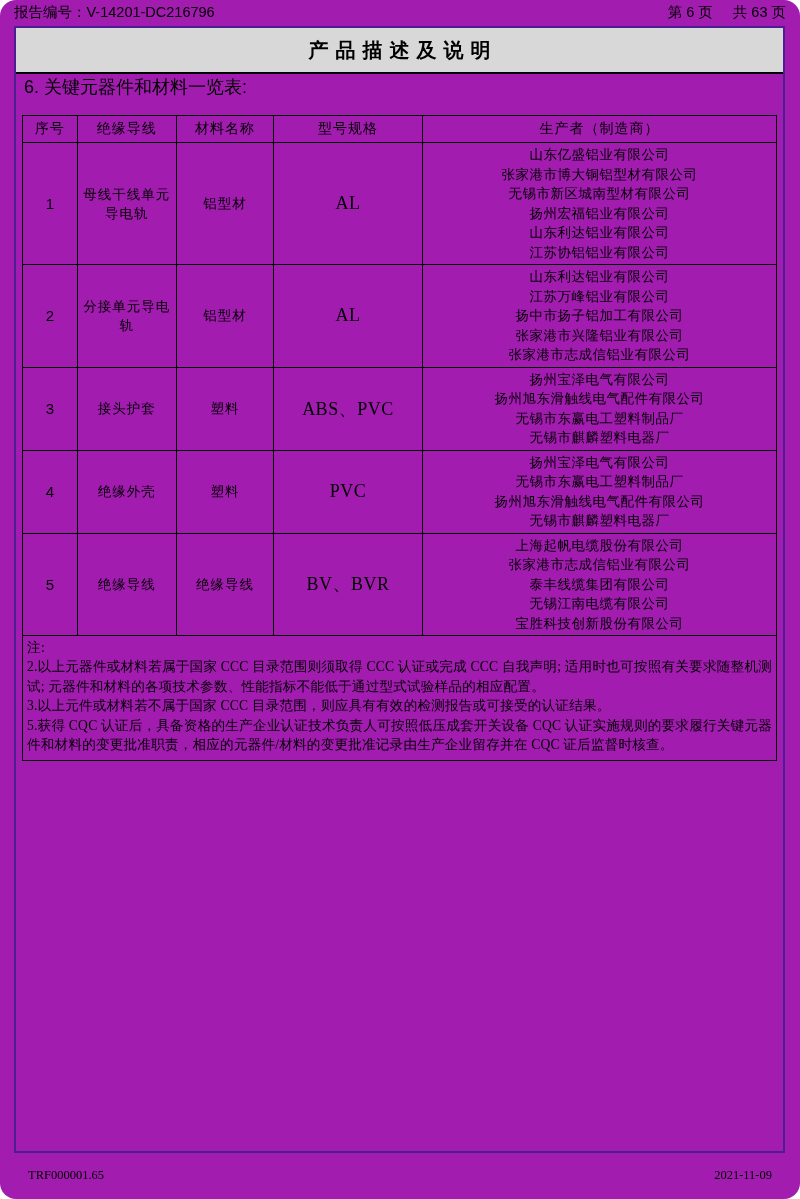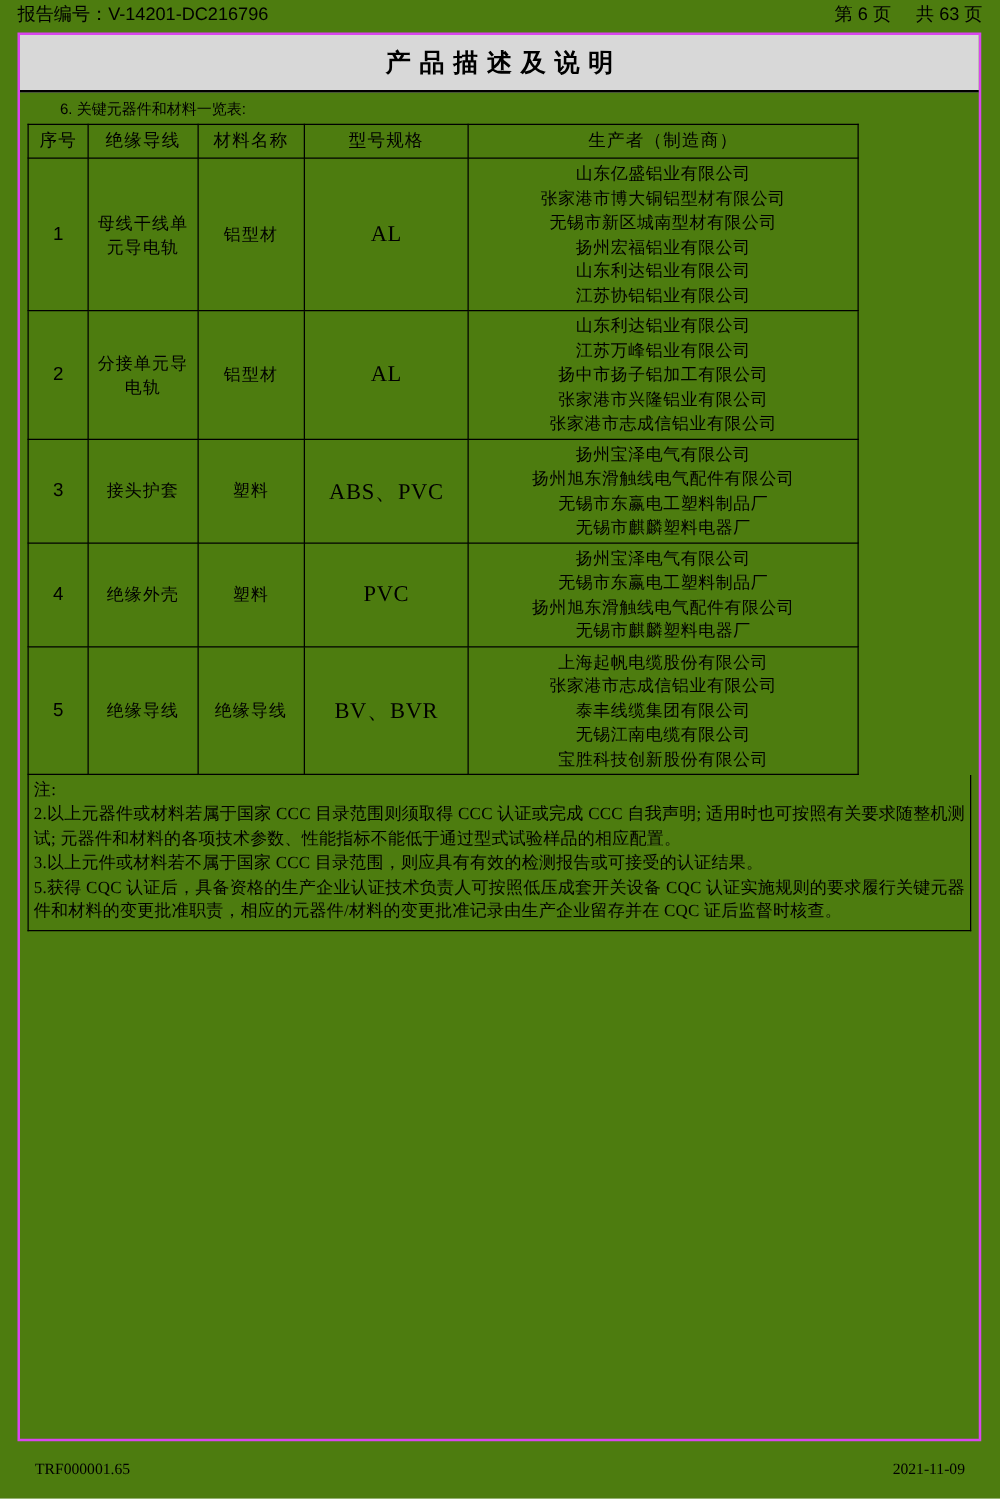--- a/index.html
+++ b/index.html
@@ -11,23 +11,24 @@
   body {
     font-family: "Liberation Serif", "DejaVu Serif", serif;
     color: #000000;
     -webkit-font-smoothing: antialiased;
   }
   #page {
     position: relative;
     width: 800px;
     height: 1199px;
     margin: 0 auto;
-    background: #4d7c0f;
+    background: #a21caf;
     overflow: hidden;
     box-sizing: border-box;
+    border-radius: 16px;
   }
 
   
   .page-head {
     position: absolute;
     left: 14px;
     top: 2px;
     width: 772px;
     height: 22px;
     display: flex;
@@ -43,21 +44,21 @@
   .page-head .paging span { margin-left: 2px; }
   .pg-gap { display: inline-block; width: 16px; }
 
   
   .frame {
     position: absolute;
     left: 14px;
     top: 26px;
     width: 771px;
     height: 1127px;
-    border: 2px solid #d946ef;
+    border: 2px solid #4c1d95;
     box-sizing: border-box;
   }
 
   
   .banner {
     height: 46px;
     border-bottom: 2px solid #000;
     background: #d8d8d8;
     display: flex;
     align-items: center;
@@ -68,32 +69,31 @@
     font-family: "Liberation Serif", "DejaVu Serif", serif;
     font-size: 20px;
     font-weight: bold;
     letter-spacing: 7px;
     text-indent: 7px;
   }
 
   
   .section-caption {
     padding: 4px 0 2px 8px;
-    font-size: 12px;
+    font-size: 18px;
     font-family: "Liberation Sans", "DejaVu Sans", sans-serif;
     line-height: 19px;
-    margin-left: 24px;
   }
 
   
   .tbl-wrap { padding: 0 0 0 0; }
   table.components {
     border-collapse: collapse;
-    width: 665px;
-    margin: 0 6px 0 6px;
+    width: 755px;
+    margin: 16px 6px 0 6px;
     table-layout: fixed;
     font-size: 13.5px;
   }
   table.components th,
   table.components td {
     border: 1px solid #000;
     text-align: center;
     vertical-align: middle;
     padding: 2px 2px;
     font-weight: normal;

